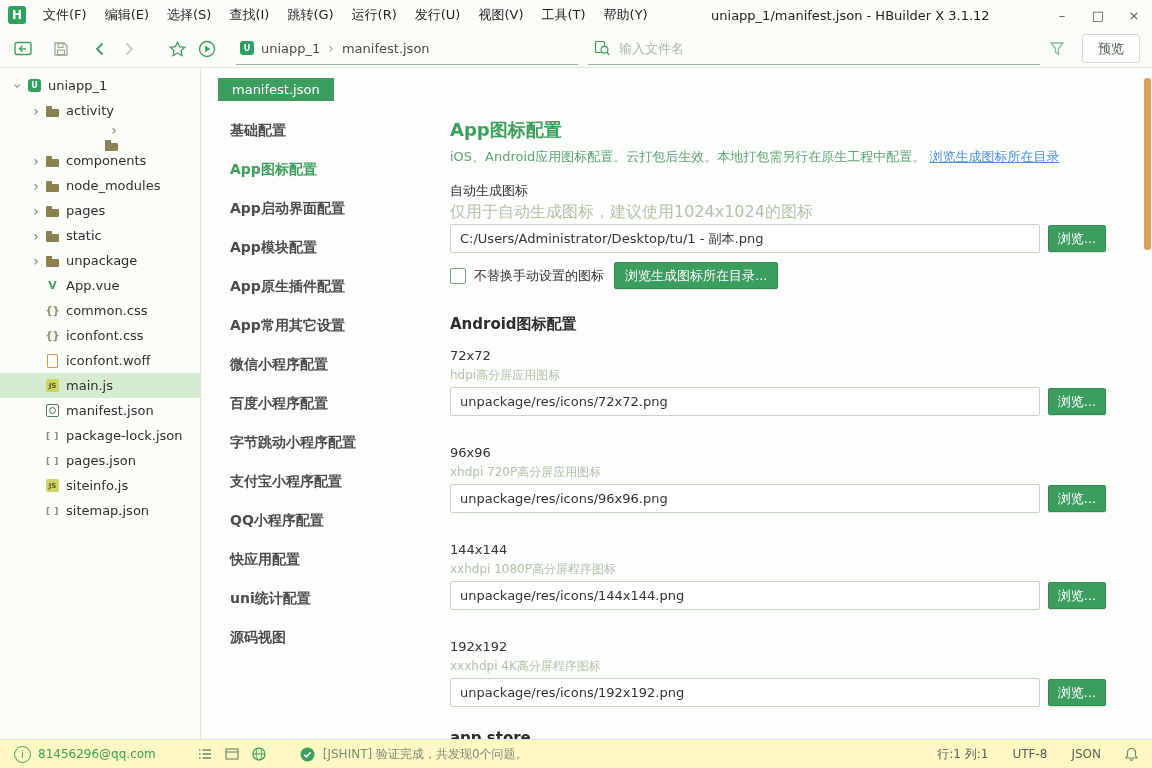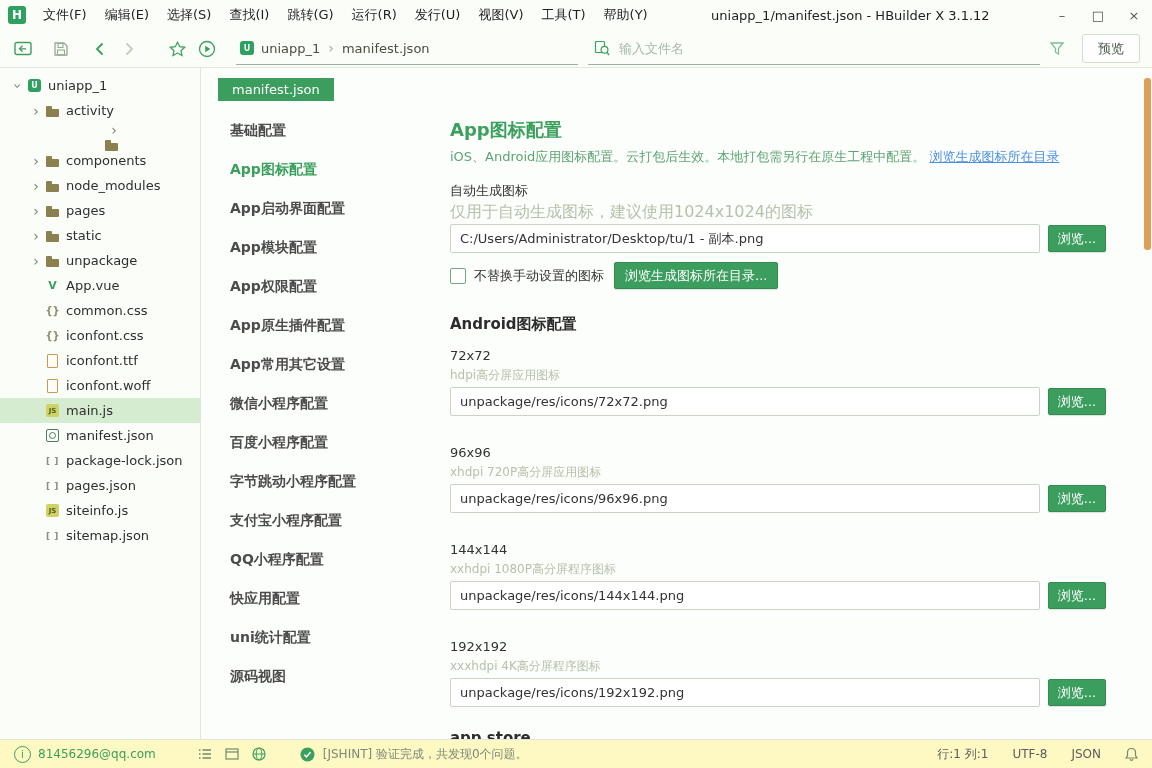--- a/index.html
+++ b/index.html
@@ -231,25 +231,20 @@
           <span class="tree-label">common.css</span>
         </div>
         <div class="tree-item" style="padding-left: 28px;">
           <span class="arrow"></span>
           <span class="ic ic-css"></span>
           <span class="tree-label">iconfont.css</span>
         </div>
         <div class="tree-item" style="padding-left: 28px;">
           <span class="arrow"></span>
           <span class="ic ic-file"></span>
-          <span class="tree-label">iconfont.ttf</span>
-        </div>
-        <div class="tree-item" style="padding-left: 28px;">
-          <span class="arrow"></span>
-          <span class="ic ic-file"></span>
           <span class="tree-label">iconfont.woff</span>
         </div>
         <div class="tree-item selected" style="padding-left: 28px;">
           <span class="arrow"></span>
           <span class="ic ic-js"></span>
           <span class="tree-label">main.js</span>
         </div>
         <div class="tree-item" style="padding-left: 28px;">
           <span class="arrow"></span>
           <span class="ic ic-manifest"></span>
@@ -281,21 +276,20 @@
       <div class="tabbar">
         <div class="tab">manifest.json</div>
       </div>
       <div class="editor-body">
 
         <div class="confignav">
           <div class="nav-item">基础配置</div>
             <div class="nav-item active">App图标配置</div>
             <div class="nav-item">App启动界面配置</div>
             <div class="nav-item">App模块配置</div>
-            <div class="nav-item">App权限配置</div>
             <div class="nav-item">App原生插件配置</div>
             <div class="nav-item">App常用其它设置</div>
             <div class="nav-item">微信小程序配置</div>
             <div class="nav-item">百度小程序配置</div>
             <div class="nav-item">字节跳动小程序配置</div>
             <div class="nav-item">支付宝小程序配置</div>
             <div class="nav-item">QQ小程序配置</div>
             <div class="nav-item">快应用配置</div>
             <div class="nav-item">uni统计配置</div>
             <div class="nav-item">源码视图</div>

